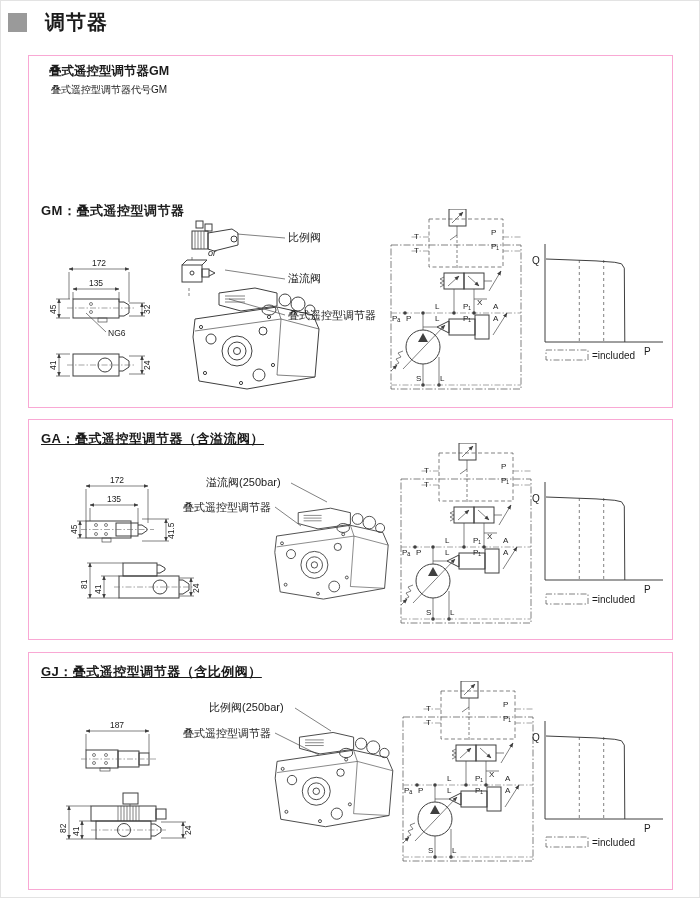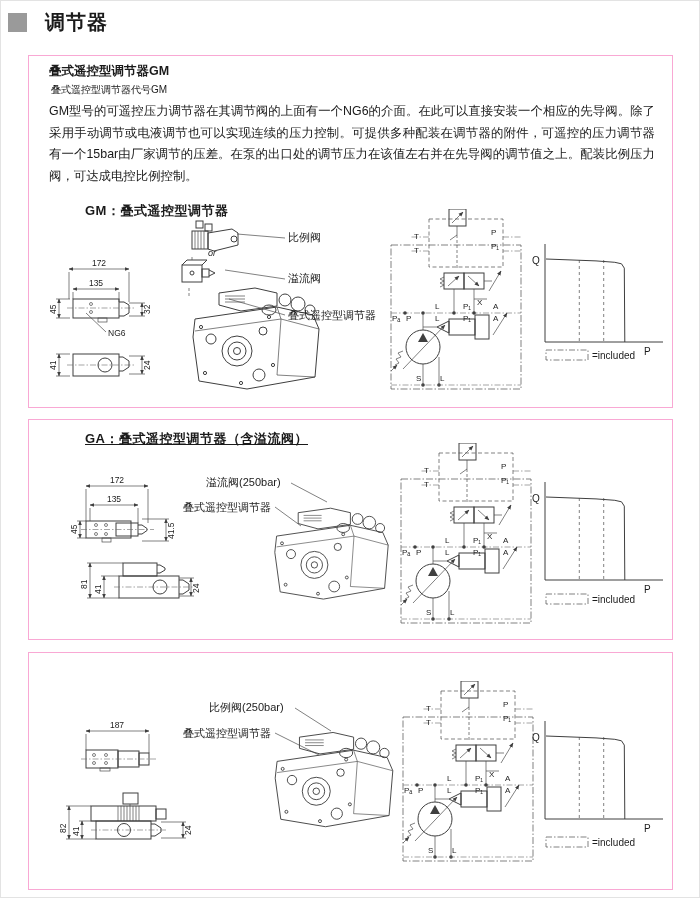--- a/index.html
+++ b/index.html
@@ -9,21 +9,21 @@
   .hdr{position:absolute;left:8px;top:9px;display:flex;align-items:center;gap:11px;}
   .hdr-sq{width:19px;height:19px;background:#9a9a9a;margin-right:7px;}
   .hdr-t{font-size:20px;font-weight:bold;letter-spacing:1px;}
   .box{position:absolute;left:28px;width:643px;border:1px solid #f9a8d4;background:#fff;}
   #box1{top:55px;height:351px;}
   #box2{top:419px;height:219px;}
   #box3{top:652px;height:236px;}
   .i-title{position:absolute;left:20px;top:7px;font-size:12.5px;font-weight:bold;}
   .i-code{position:absolute;left:22px;top:27px;font-size:10px;}
   .i-body{position:absolute;left:20px;top:45px;width:606px;font-size:12.4px;line-height:21.6px;text-align:justify;}
-  .s-title{position:absolute;left:12px;font-size:13px;font-weight:bold;letter-spacing:.5px;margin-left:44px;}
+  .s-title{position:absolute;left:12px;font-size:13px;font-weight:bold;letter-spacing:.5px;}
   #box1 .s-title{top:146px;} #box2 .s-title,#box3 .s-title{top:10px;text-decoration:underline;}
   svg.draw{position:absolute;left:0;overflow:visible;}
   svg text{font-family:"Liberation Sans","DejaVu Sans",sans-serif;fill:#1c1c1c;}
   .dimtxt{font-size:8.5px;}
   .callout{font-size:11px;}
   .ortxt{font-size:9px;font-style:italic;}
   .ln{stroke:#3f3f3f;fill:none;stroke-width:1;}
   .thin{stroke:#4a4a4a;fill:none;stroke-width:.7;}
   .cl{stroke:#6a6a6a;fill:none;stroke-width:.6;stroke-dasharray:6,2,1.5,2;}
 </style>
@@ -169,21 +169,20 @@
 </svg>
 
 <div class="hdr">
   <div class="hdr-sq"></div>
   <div class="hdr-t">调节器</div>
 </div>
 
 <div class="box" id="box1">
   <div class="i-title">叠式遥控型调节器GM</div>
   <div class="i-code">叠式遥控型调节器代号GM</div>
-  <div class="i-body">GM型号的可遥控压力调节器在其调节阀的上面有一个NG6的介面。在此可以直接安装一个相应的先导阀。除了采用手动调节或电液调节也可以实现连续的压力控制。可提供多种配装在调节器的附件，可遥控的压力调节器有一个15bar由厂家调节的压差。在泵的出口处的调节压力在该值左右并在先导阀的调节值之上。配装比例压力阀，可达成电控比例控制。</div>
   <div class="s-title">GM：叠式遥控型调节器</div>
 
   <svg class="draw" style="top:148px" width="643" height="203" viewBox="0 0 643 203">
 
     <g transform="translate(17,52)">
       <path class="thin" d="M23,16 V43 M83,16 V46 M27,36 V43 M73,36 V46"></path>
       <line class="thin" x1="23" y1="13" x2="83" y2="13" marker-start="url(#arr)" marker-end="url(#arr)"></line>
       <text class="dimtxt" x="53" y="10" text-anchor="middle">172</text>
       <line class="thin" x1="27" y1="33" x2="73" y2="33" marker-start="url(#arr)" marker-end="url(#arr)"></line>
       <text class="dimtxt" x="50" y="30" text-anchor="middle">135</text>
@@ -272,20 +271,21 @@
     <text class="callout" x="154" y="71">叠式遥控型调节器</text>
     <path class="thin" d="M262,43 L298,62 M246,67 L272,86"></path>
     <use href="#sym-pump" x="235" y="65" width="135" height="100"></use>
     <use href="#sym-circuit" x="370" y="3" width="140" height="190"></use>
     <use href="#sym-chart" x="502" y="38" width="135" height="120"></use>
     <use href="#sym-legend" x="516" y="152" width="120" height="14"></use>
   </svg>
 </div>
 
 <div class="box" id="box3">
+  <div class="s-title">GJ：叠式遥控型调节器（含比例阀）</div>
   <svg class="draw" style="top:24px" width="643" height="211" viewBox="0 0 643 211">
     <g transform="translate(57,44)">
       <path class="thin" d="M0,13 V29 M63,13 V32"></path>
       <line class="thin" x1="0" y1="10" x2="63" y2="10" marker-start="url(#arr)" marker-end="url(#arr)"></line>
       <text class="dimtxt" x="31" y="7" text-anchor="middle">187</text>
       <rect class="ln" x="0" y="29" width="32" height="18"></rect>
       <rect class="ln" x="32" y="30" width="21" height="16"></rect>
       <rect class="ln" x="53" y="32" width="10" height="12"></rect>
       <path class="cl" d="M-5,38 H70"></path>
       <circle class="thin" cx="8" cy="34" r="1.5"></circle>

